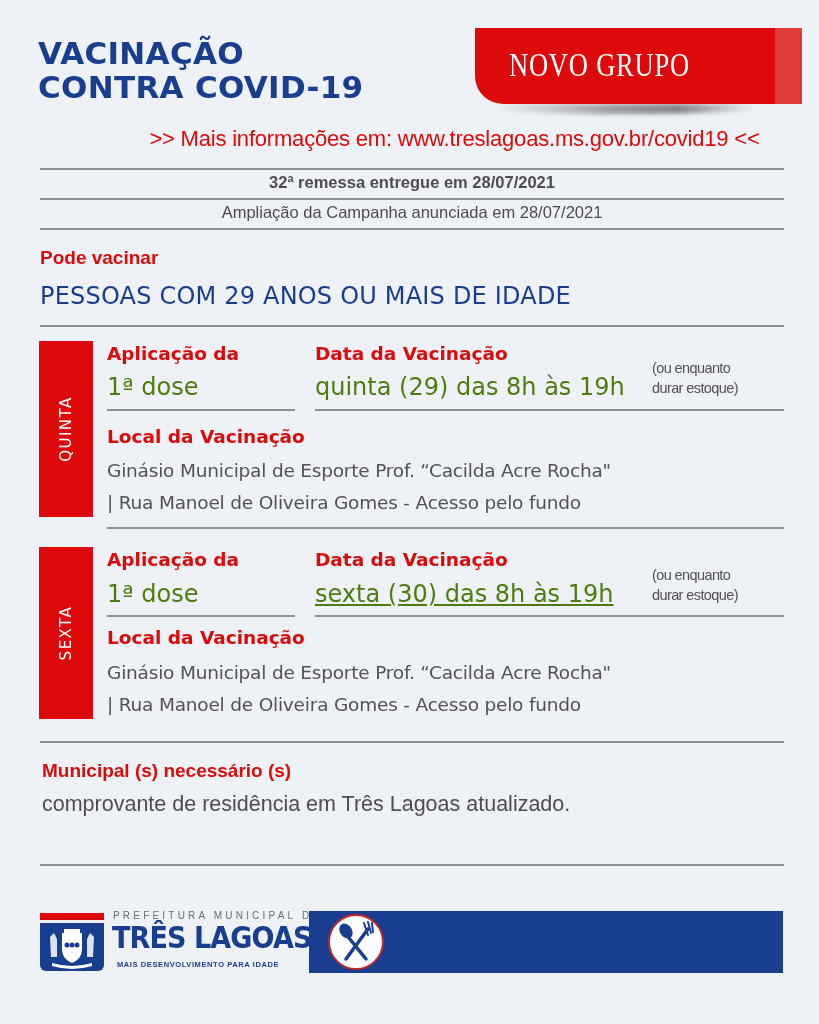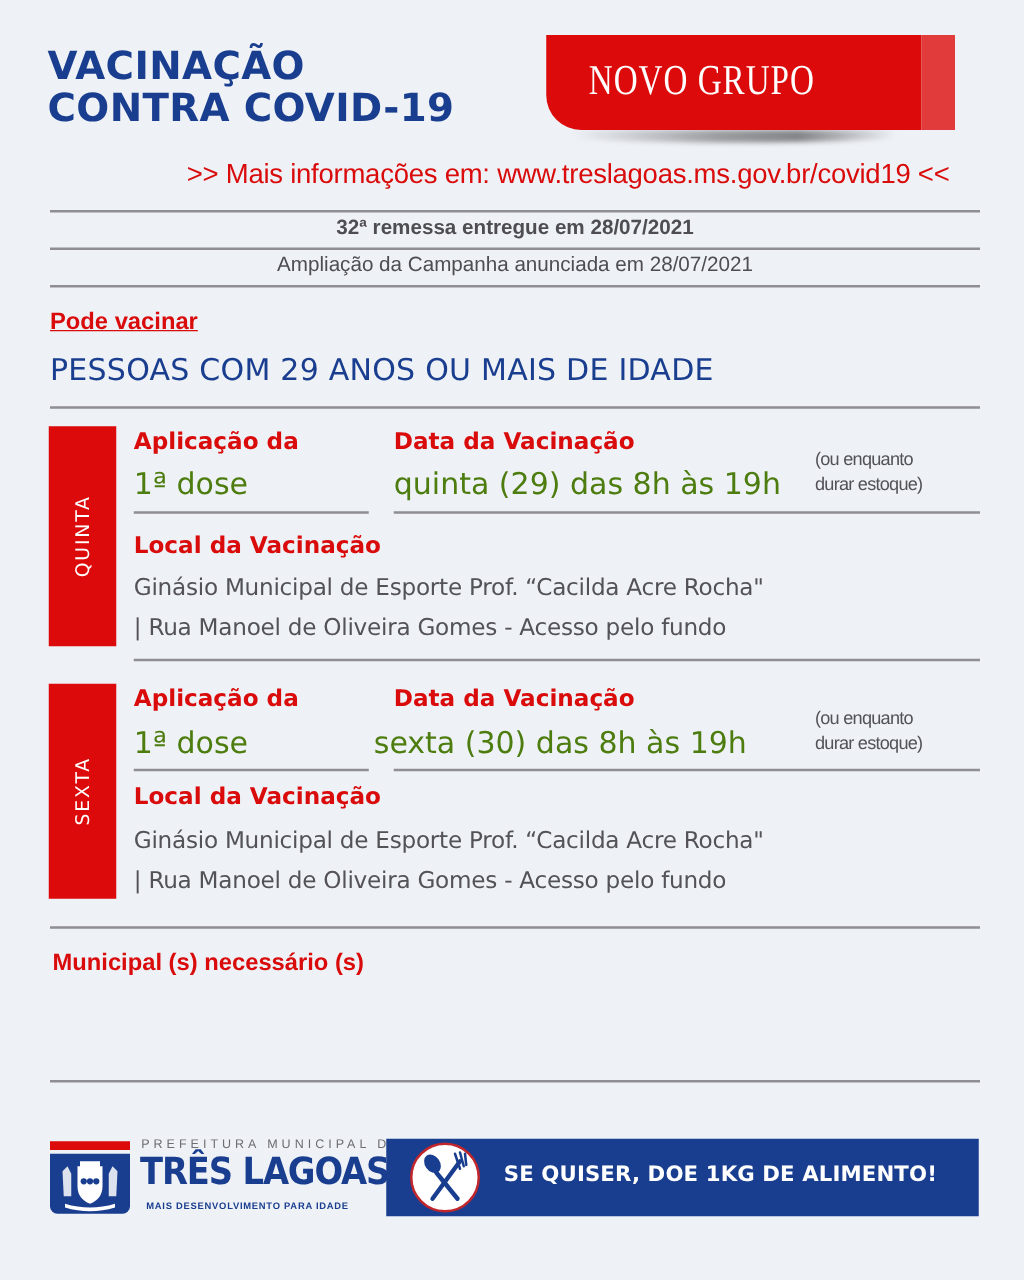--- a/index.html
+++ b/index.html
@@ -16,21 +16,21 @@
     left: 38px; top: 36px;
     color: #1a3e8f;
     font-family: "DejaVu Sans", sans-serif;
     font-weight: bold;
     font-size: 31px;
     line-height: 34px;
     letter-spacing: 0.3px;
   }
 
   .banner {
-    left: 437px; top: 28px;
+    left: 475px; top: 28px;
     width: 327px; height: 76px;
   }
   .banner-main {
     position: absolute; left: 0; top: 0;
     width: 300px; height: 76px;
     background: #dc0a0a;
     border-bottom-left-radius: 28px;
   }
   .banner-tab {
     position: absolute; left: 300px; top: 0;
@@ -75,21 +75,20 @@
     text-align: center;
     color: #4d4d52;
     font-size: 16.5px;
   }
 
   .pode {
     left: 40px; top: 247px;
     color: #d90b0b;
     font-size: 19px;
     font-weight: bold;
-    text-decoration: underline;
   }
   .pessoas {
     left: 40px; top: 282px;
     color: #1a3e8f;
     font-family: "DejaVu Sans", sans-serif;
     font-weight: normal;
     font-size: 24px;
     letter-spacing: 0.2px;
   }
 
@@ -256,38 +255,39 @@
 
 <div>
   <div class="abs day-tag" style="left:39px; top:547px; height:172px;">
     <span>SEXTA</span>
   </div>
   <div class="abs label-red" style="left:107px; top:549px;">Aplicação da</div>
   <div class="abs value-gray" style="left:107px; top:580px;">1ª dose</div>
   <div class="rule" style="left:107px; top:615px; width:188px;"></div>
 
   <div class="abs label-red" style="left:315px; top:549px;">Data da Vacinação</div>
-  <div class="abs value-gray" style="left:299px; top:580px;">sexta (30) das 8h às 19h</div>
+  <div class="abs value-gray" style="left:315px; top:580px;text-decoration:underline;">sexta (30) das 8h às 19h</div>
   <div class="abs note-small" style="left:652px; top:565px;">
     <div>(ou enquanto</div>
     <div>durar estoque)</div>
   </div>
   <div class="rule" style="left:315px; top:615px; width:469px;"></div>
 
   <div class="abs label-red" style="left:107px; top:627px;">Local da Vacinação</div>
   <div class="abs local-text" style="left:107px; top:657px;">
     <div>Ginásio Municipal de Esporte Prof. “Cacilda Acre Rocha"</div>
     <div>| Rua Manoel de Oliveira Gomes - Acesso pelo fundo</div>
   </div>
 </div>
 
 <div class="rule" style="left:40px; top:741px; width:744px;"></div>
 
 <div class="abs doc-label">Municipal (s) necessário (s)</div>
 <div class="abs doc-text">
+  <div>comprovante de residência em Três Lagoas atualizado.</div>
 </div>
 <div class="rule" style="left:40px; top:864px; width:744px;"></div>
 
 <div class="abs logo-box">
   <div class="logo-red"></div>
   <div class="logo-blue">
     <svg width="64" height="48" viewBox="0 0 64 48">
       <path d="M22 10 h20 v16 q0 10 -10 14 q-10 -4 -10 -14 z" fill="#ffffff"></path>
       <rect x="24" y="6" width="16" height="5" fill="#ffffff"></rect>
       <circle cx="27" cy="22" r="2.5" fill="#1a3e8f"></circle>
@@ -311,14 +311,13 @@
 
       <ellipse cx="22" cy="24" rx="6" ry="8" fill="#1a3e8f" transform="rotate(-35 22 24)"></ellipse>
       <line x1="25" y1="31" x2="42" y2="52" stroke="#1a3e8f" stroke-width="3.5" stroke-linecap="round"></line>
 
       <line x1="44" y1="22" x2="22" y2="52" stroke="#1a3e8f" stroke-width="3.5" stroke-linecap="round"></line>
       <line x1="40" y1="16" x2="44" y2="28" stroke="#1a3e8f" stroke-width="2" stroke-linecap="round"></line>
       <line x1="44" y1="15" x2="47" y2="26" stroke="#1a3e8f" stroke-width="2" stroke-linecap="round"></line>
       <line x1="48" y1="16" x2="49" y2="25" stroke="#1a3e8f" stroke-width="2" stroke-linecap="round"></line>
     </svg>
   </div>
-  <div class="donate-text">SE QUISER, DOE 1KG DE ALIMENTO!</div>
 </div>
 
 </body></html>

